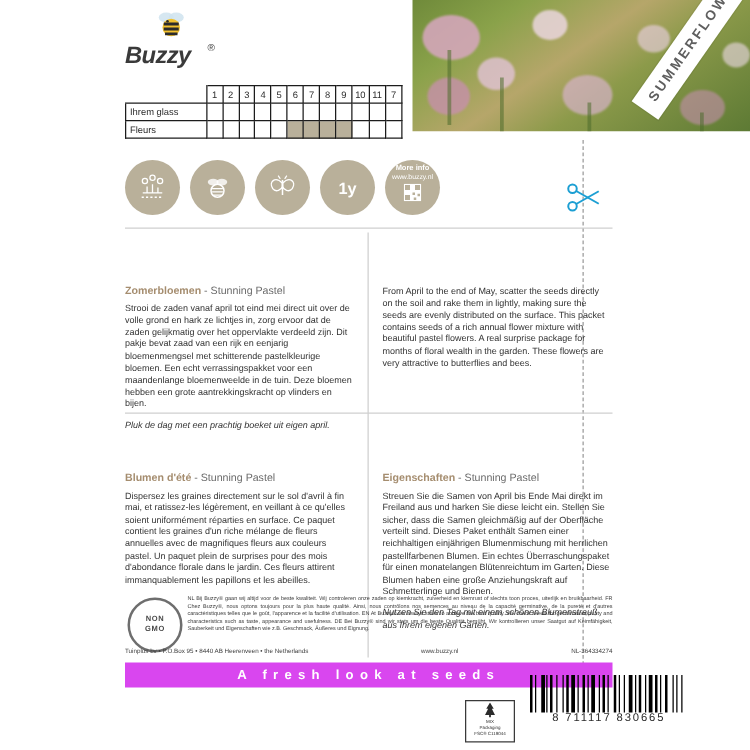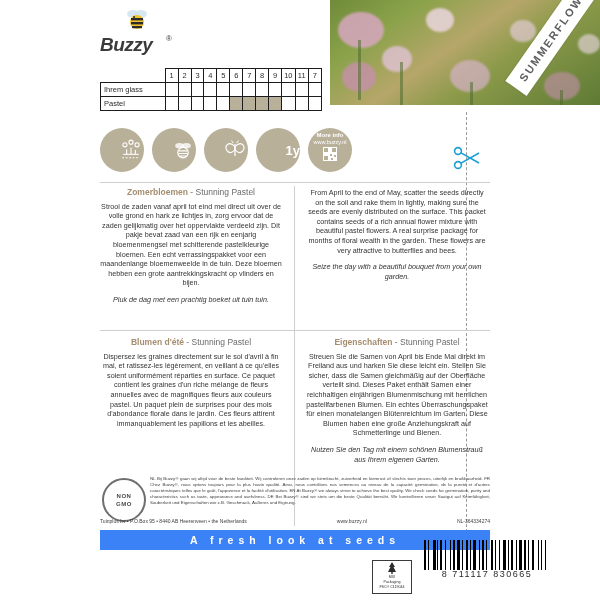--- a/index.html
+++ b/index.html
@@ -144,21 +144,21 @@
   .icon-circle {
     position: absolute;
     top: 0;
     width: 44px;
     height: 44px;
     border-radius: 50%;
     background: #b9b09a;
     color: #ffffff;
     display: flex;
     align-items: center;
-    justify-content: flex-end;
+    justify-content: center;
     font-size: 13px;
     font-weight: bold;
   }
   .ic0 { left: 0px; }
   .ic1 { left: 52px; }
   .ic2 { left: 104px; }
   .ic3 { left: 156px; }
   .ic4 { left: 208px; background: #b9b09a; }
   .more-text {
     position: absolute;
@@ -215,21 +215,22 @@
     height: 340px;
     background: #cfcfcf;
   }
 
   
   .block {
     position: absolute;
     font-size: 7.2px;
     line-height: 9.6px;
     color: #333333;
-    text-align: center;
+    text-align: left;
+    margin-top: 40px;
   }
   .block h3 {
     margin: 0 0 4px 0;
     font-size: 8.5px;
     font-weight: bold;
     color: #a58d6f;
   }
   .block h3 .sub {
     color: #6b6b6b;
     font-weight: normal;
@@ -286,21 +287,21 @@
     justify-content: space-between;
   }
 
   
   .strip {
     position: absolute;
     left: 100px;
     top: 530px;
     width: 390px;
     height: 20px;
-    background: #3b82f6;
+    background: #d946ef;
     color: #ffffff;
     display: flex;
     align-items: center;
     justify-content: center;
     font-size: 10.5px;
     letter-spacing: 5px;
     font-weight: bold;
   }
 
   
@@ -418,21 +419,21 @@
       <td class="cell"></td>
       <td class="cell"></td>
       <td class="cell"></td>
       <td class="cell"></td>
       <td class="cell"></td>
       <td class="cell"></td>
       <td class="cell"></td>
       <td class="cell"></td>
     </tr>
     <tr>
-      <td class="rowlabel">Pastel</td>
+      <td class="rowlabel">Fleurs</td>
       <td class="cell"></td>
       <td class="cell"></td>
       <td class="cell"></td>
       <td class="cell"></td>
       <td class="cell"></td>
       <td class="cell on"></td>
       <td class="cell on"></td>
       <td class="cell on"></td>
       <td class="cell on"></td>
       <td class="cell"></td>
@@ -498,26 +499,25 @@
 
   <div class="hr-top"></div>
   <div class="hr-mid"></div>
   <div class="vrule"></div>
 
   <div class="block blk-nl">
     <h3>
       <span>Zomerbloemen</span><span class="sub"> - Stunning Pastel</span>
     </h3>
     <p>Strooi de zaden vanaf april tot eind mei direct uit over de volle grond en hark ze lichtjes in, zorg ervoor dat de zaden gelijkmatig over het oppervlakte verdeeld zijn. Dit pakje bevat zaad van een rijk en eenjarig bloemenmengsel met schitterende pastelkleurige bloemen. Een echt verrassingspakket voor een maandenlange bloemenweelde in de tuin. Deze bloemen hebben een grote aantrekkingskracht op vlinders en bijen.</p>
-    <p class="italic">Pluk de dag met een prachtig boeket uit tuin tuin.</p>
+    <p class="italic">Pluk de dag met een prachtig boeket uit eigen april.</p>
   </div>
 
   <div class="block blk-en">
     <p>From April to the end of May, scatter the seeds directly on the soil and rake them in lightly, making sure the seeds are evenly distributed on the surface. This packet contains seeds of a rich annual flower mixture with beautiful pastel flowers. A real surprise package for months of floral wealth in the garden. These flowers are very attractive to butterflies and bees.</p>
-    <p class="italic">Seize the day with a beautiful bouquet from your own garden.</p>
   </div>
 
   <div class="block blk-fr">
     <h3>
       <span>Blumen d'été</span><span class="sub"> - Stunning Pastel</span>
     </h3>
     <p>Dispersez les graines directement sur le sol d'avril à fin mai, et ratissez-les légèrement, en veillant à ce qu'elles soient uniformément réparties en surface. Ce paquet contient les graines d'un riche mélange de fleurs annuelles avec de magnifiques fleurs aux couleurs pastel. Un paquet plein de surprises pour des mois d'abondance florale dans le jardin. Ces fleurs attirent immanquablement les papillons et les abeilles.</p>
   </div>
 
   <div class="block blk-de">

